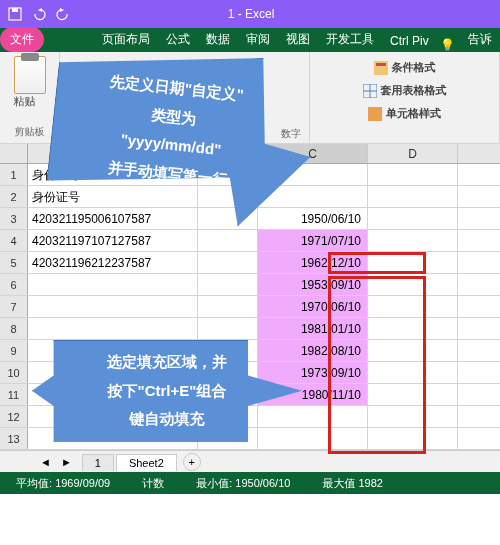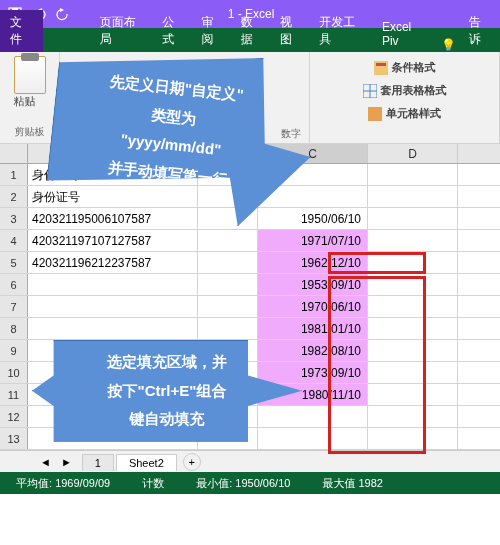--- a/index.html
+++ b/index.html
@@ -4,21 +4,21 @@
 <style>
 * { margin: 0; padding: 0; box-sizing: border-box; font-family: "Microsoft YaHei", sans-serif; }
 body { width: 500px; height: 545px; background: #fff; overflow: hidden; position: relative; }
 
 .titlebar { height: 28px; background: #8b5cf6; display: flex; align-items: center; color: #fff; font-size: 12px; padding: 0 8px; }
 .titlebar .qat { display: flex; gap: 10px; align-items: center; }
 .titlebar .title { flex: 1; text-align: center; }
 
 .ribbon-tabs { height: 24px; background: #0c6334; display: flex; align-items: flex-end; color: #fff; font-size: 12px; }
 .ribbon-tabs .tab { padding: 4px 8px; cursor: pointer; }
-.ribbon-tabs .file { background: #4c1d95; padding: 4px 10px; }
+.ribbon-tabs .file { background: #ec4899; padding: 4px 10px; border-radius: 17px; }
 
 .ribbon { height: 92px; background: #f1f1f1; border-bottom: 1px solid #d4d4d4; display: flex; position: relative; }
 .ribbon-group { border-right: 1px solid #d4d4d4; padding: 4px 8px; display: flex; flex-direction: column; align-items: center; justify-content: space-between; font-size: 11px; color: #444; }
 .paste-icon { width: 32px; height: 38px; background: linear-gradient(#fff,#eee); border: 1px solid #c8a050; border-radius: 2px; position: relative; }
 .paste-icon::before { content: ''; position: absolute; top: -4px; left: 6px; width: 18px; height: 8px; background: #888; border-radius: 2px; }
 .group-label { font-size: 10px; color: #666; }
 
 .styles-group { flex: 1; padding: 4px 8px; font-size: 11px; font-weight: bold; }
 .style-btn { display: flex; align-items: center; gap: 4px; padding: 2px 4px; margin: 2px 0; color: #444; }
 .style-icon { width: 14px; height: 14px; display: inline-block; }
@@ -86,25 +86,25 @@
   </div>
   <div class="title">1 - Excel</div>
   <div style="width:60px"></div>
 </div>
 
 <div class="ribbon-tabs">
   <div class="tab file">文件</div>
   <div style="width:50px"></div>
   <div class="tab">页面布局</div>
   <div class="tab">公式</div>
+  <div class="tab">数据</div>
   <div class="tab">审阅</div>
-  <div class="tab">数据</div>
   <div class="tab">视图</div>
   <div class="tab">开发工具</div>
-  <div class="tab">Excel Piv</div>
+  <div class="tab">Ctrl Piv</div>
   <span style="margin:0 4px">💡</span>
   <div class="tab">告诉</div>
 </div>
 
 <div class="ribbon">
   <div class="ribbon-group" style="width:60px">
     <div>
       <div class="paste-icon"></div>
       <div style="margin-top:0">粘贴</div>
     </div>

